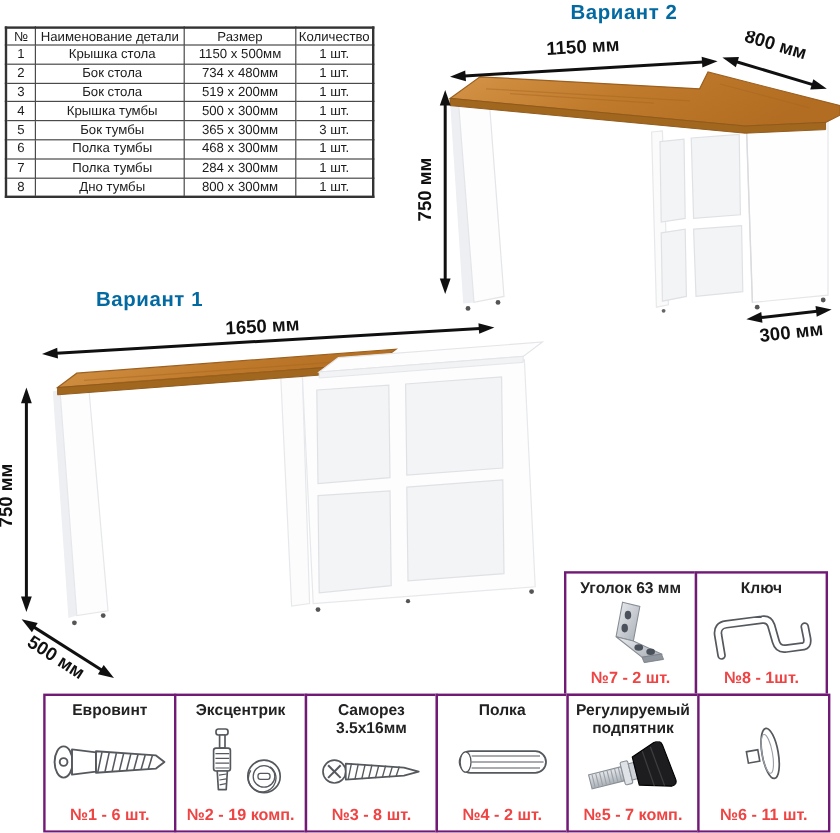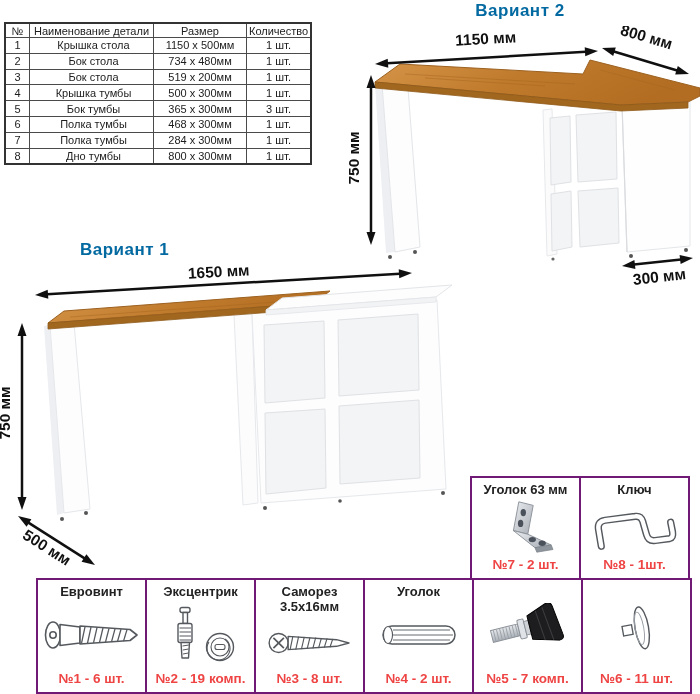--- a/index.html
+++ b/index.html
@@ -342,37 +342,39 @@
               <line x1="58" y1="14.8" x2="55" y2="25.3"></line>
             <line x1="64" y1="15.2" x2="61" y2="24.9"></line>
               <line x1="70" y1="15.6" x2="67" y2="24.5"></line>
           </g>
         </svg>
       </div>
       <div class="hw-count">№3 - 8 шт.</div>
     </div>
 
     <div class="hw-cell">
-      <div class="hw-title">Уголок</div>
+      <div class="hw-title">Полка</div>
       <div class="hw-icon">
         <svg width="84" height="28" viewBox="0 0 84 26">
           <rect x="6" y="4" width="72" height="18" rx="9" fill="#fff" stroke="#55595e" stroke-width="1.5"></rect>
           <ellipse cx="11" cy="13" rx="4.5" ry="8.5" fill="#fff" stroke="#55595e" stroke-width="1.1"></ellipse>
           <g stroke="#55595e" stroke-width="0.9">
             <line x1="16" y1="8" x2="73" y2="8"></line>
               <line x1="16" y1="13" x2="76" y2="13"></line>
             <line x1="16" y1="18" x2="73" y2="18"></line>
           </g>
         </svg>
       </div>
       <div class="hw-count">№4 - 2 шт.</div>
     </div>
 
     <div class="hw-cell">
       <div class="hw-icon" style="flex:0 0 0;"></div>
+      <div class="hw-title">Регулируемый
+подпятник</div>
       <div class="hw-icon">
         <svg width="92" height="50" viewBox="0 0 92 54">
           <defs>
               <linearGradient id="metal" x1="0" y1="0" x2="0" y2="1">
             <stop offset="0" stop-color="#e7e9ec"></stop>
                 <stop offset="1" stop-color="#aab0b7"></stop>
               </linearGradient>
             </defs>
           <g transform="rotate(-14 46 27)">
             <rect x="6" y="20" width="30" height="13" fill="url(#metal)" stroke="#8a9097" stroke-width="1"></rect>

